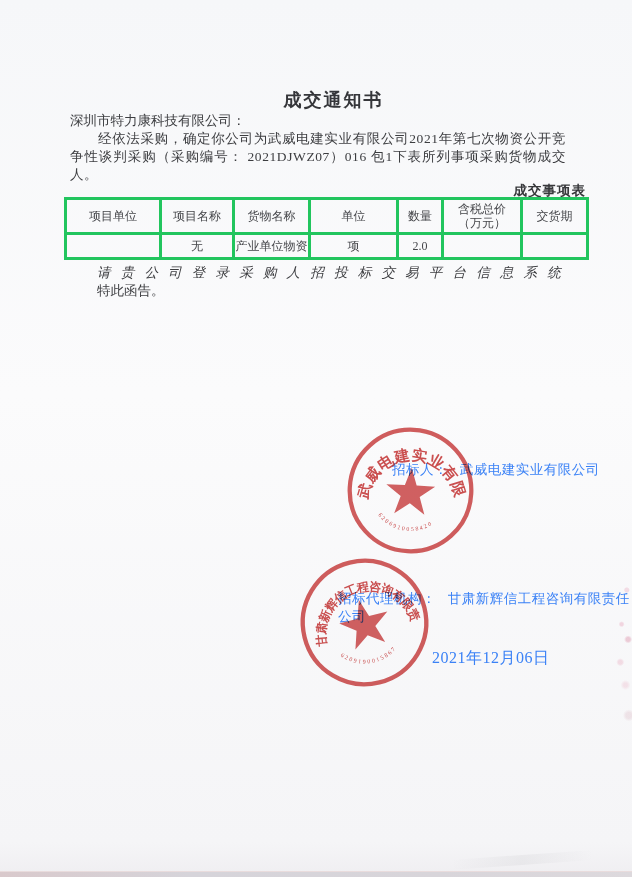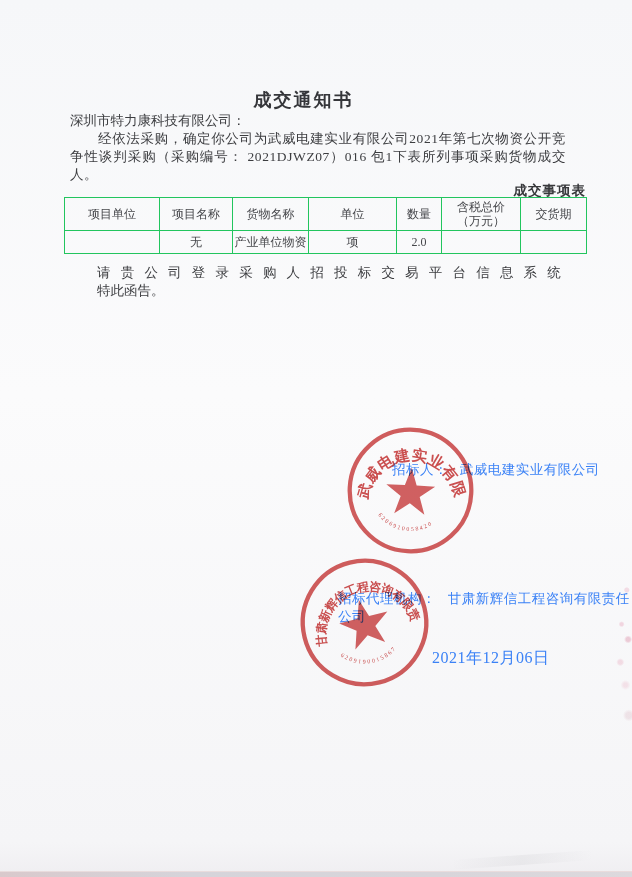--- a/index.html
+++ b/index.html
@@ -4,50 +4,50 @@
 <style>
   html,body{margin:0;padding:0;}
   body{
     width:632px;height:877px;position:relative;overflow:hidden;
     font-family:"Liberation Serif","DejaVu Serif",serif;
     background:linear-gradient(180deg,#f6f7f9 0%,#fbfbfc 45%,#f5f5f7 96%,#efeef1 100%);
     color:#3c3d40;
   }
   .page{position:absolute;inset:0;}
   .doc-title{
-    position:absolute;left:55px;top:88px;width:497px;
+    position:absolute;left:85px;top:88px;width:497px;
     text-align:center;font-size:18px;font-weight:bold;letter-spacing:2px;color:#35363a;
   }
   .addressee{position:absolute;left:70px;top:112px;font-size:13.5px;}
   .para1{
     position:absolute;left:70px;top:130px;width:496px;
     font-size:13.5px;line-height:17.8px;text-align:justify;text-indent:28px;
     letter-spacing:0.6px;
   }
   .table-caption{
     position:absolute;left:64px;top:182px;width:522px;
     text-align:right;font-size:13.5px;font-weight:bold;letter-spacing:1px;color:#37383b;
   }
   table.deal{
     position:absolute;left:64px;top:197px;width:522px;
     border-collapse:collapse;table-layout:fixed;
     font-size:12px;color:#45464a;
   }
   table.deal th,table.deal td{
-    border:1px solid #22c55e;
+    border:3px solid #22c55e;
     text-align:center;vertical-align:middle;
     font-weight:normal;padding:0;white-space:pre-line;line-height:14px;
   }
   table.deal th{height:32px;}
   table.deal td{height:22px;}
   .para2{
     position:absolute;left:69px;top:264px;width:498px;
     font-size:13.5px;line-height:17.6px;
   }
-  .p2line1{letter-spacing:10.2px;text-indent:28px;white-space:nowrap;}
+  .p2line1{letter-spacing:10.2px;text-indent:28px;white-space:nowrap;font-style:italic;}
   .p2rest{text-align:justify;letter-spacing:0.5px;}
   .closing{text-indent:28px;}
   .sig-line{position:absolute;font-size:13.5px;letter-spacing:0.5px;color:#3b82f6;}
   .sig-bidder{left:392px;top:461px;}
   .sig-agency{left:338px;top:590px;}
   .sig-date{left:432px;top:648px;font-size:16px;}
   .seal{
     position:absolute;mix-blend-mode:multiply;opacity:0.93;
   }
   .seal-1{left:344px;top:424px;width:133px;height:133px;transform:rotate(3deg);}

